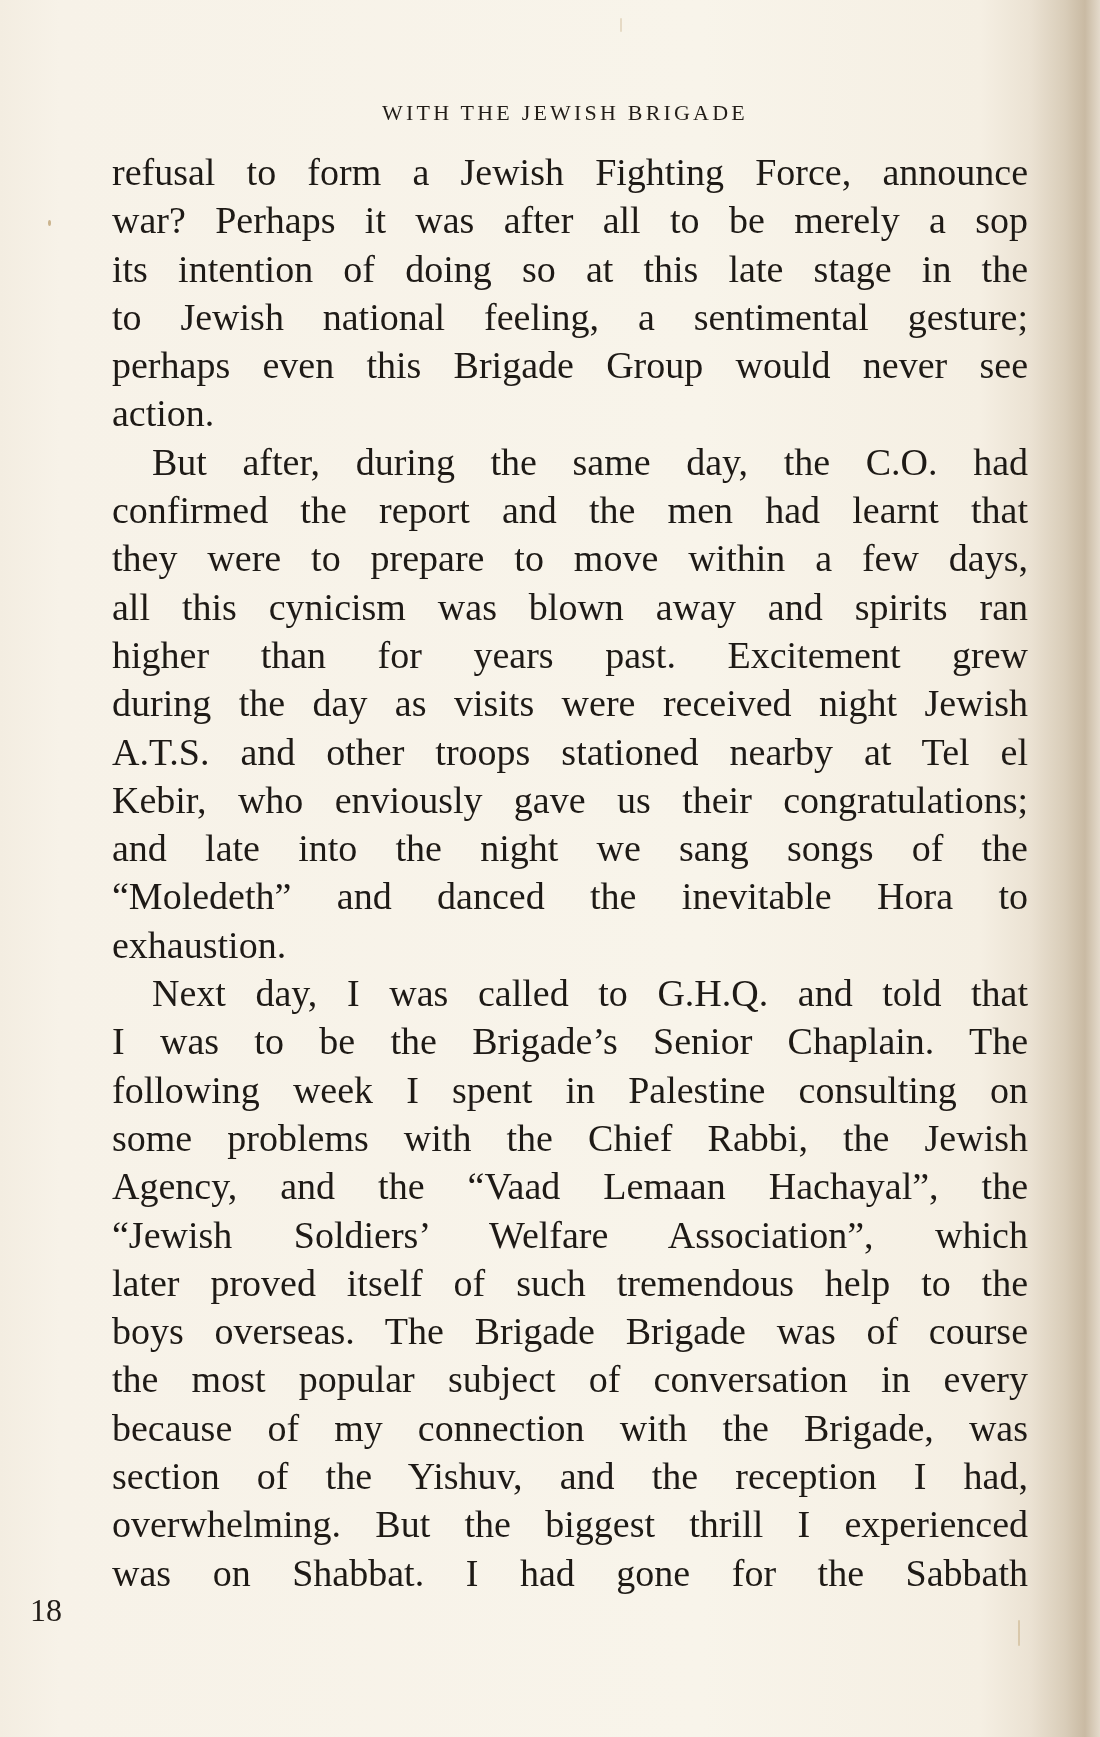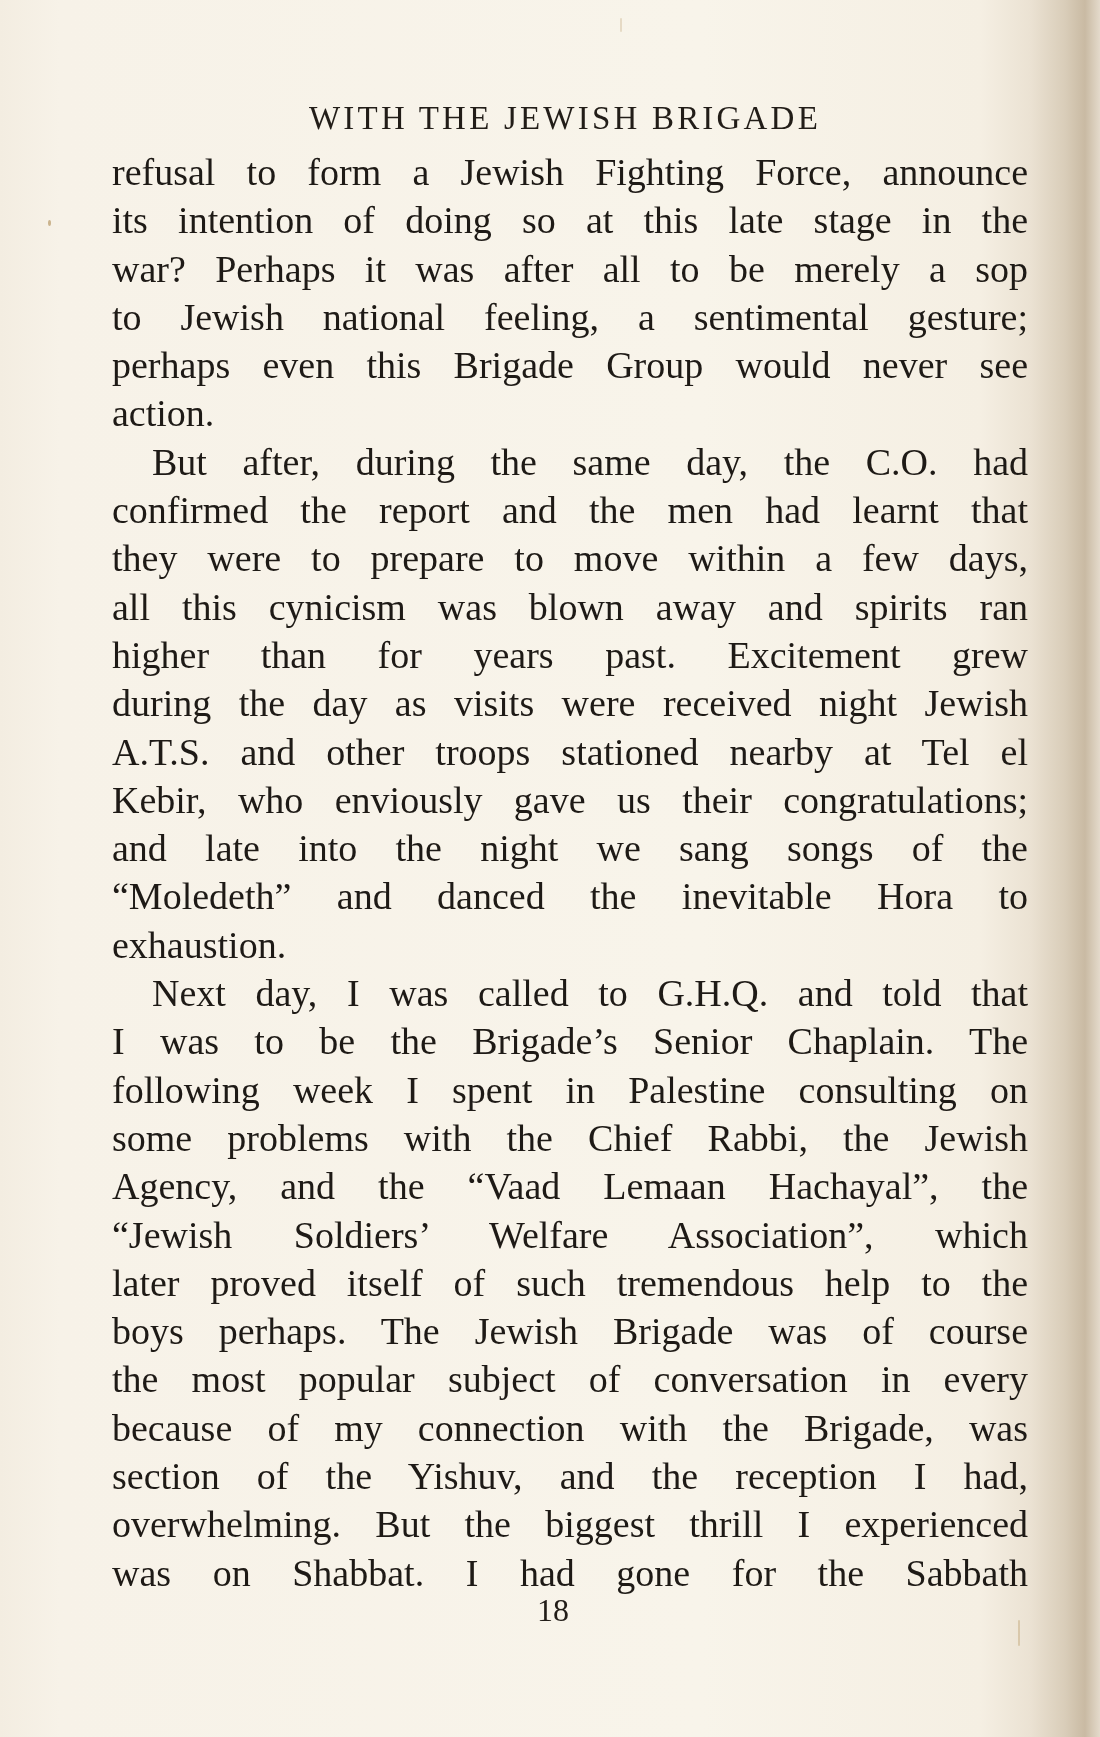--- a/index.html
+++ b/index.html
@@ -29,21 +29,21 @@
           #d9cdb9 1065px,
           #c9baa3 1085px,
           #e4dacb 1100px);
     }
     .running-head {
       position: absolute;
       left: 0;
       width: 1100px;
       top: 100px;
       text-align: center;
-      font-size: 33px;
+      font-size: 22px;
       letter-spacing: 3.2px;
       color: #221d18;
       padding-left: 30px;
       box-sizing: border-box;
     }
     .text-block {
       position: absolute;
       left: 112px;
       top: 148px;
       width: 916px;
@@ -62,43 +62,42 @@
       text-align-last: left;
     }
     .line.indent {
       padding-left: 40px;
     }
     .folio {
       position: absolute;
       left: 0;
       width: 1076px;
       top: 1592px;
-      text-align: center;
       font-size: 32px;
       color: #221d18;
       padding-left: 30px;
       box-sizing: border-box;
     }
     .speck {
       position: absolute;
       background: #cbb48e;
       border-radius: 50%;
     }
   </style>
 </head>
 <body>
 
 <div class="page">
 
   <div class="running-head">WITH THE JEWISH BRIGADE</div>
 
   <div class="text-block">
     <span class="line">refusal to form a Jewish Fighting Force, announce</span>
+    <span class="line">war?  Perhaps it was after all to be merely a sop</span>
     <span class="line">its intention of doing so at this late stage in the</span>
-    <span class="line">war?  Perhaps it was after all to be merely a sop</span>
     <span class="line">to Jewish national feeling, a sentimental gesture;</span>
     <span class="line">perhaps even this Brigade Group would never see</span>
     <span class="line last">action.</span>
     <span class="line indent">But after, during the same day, the C.O. had</span>
     <span class="line">confirmed the report and the men had learnt that</span>
     <span class="line">they were to prepare to move within a few days,</span>
     <span class="line">all this cynicism was blown away and spirits ran</span>
     <span class="line">higher than for years past.  Excitement grew</span>
     <span class="line">during the day as visits were received night Jewish</span>
     <span class="line">A.T.S. and other troops stationed nearby at Tel el</span>
@@ -106,21 +105,21 @@
     <span class="line">and late into the night we sang songs of the</span>
     <span class="line">“Moledeth” and danced the inevitable Hora to</span>
     <span class="line last">exhaustion.</span>
     <span class="line indent">Next day, I was called to G.H.Q. and told that</span>
     <span class="line">I was to be the Brigade’s Senior Chaplain.  The</span>
     <span class="line">following week I spent in Palestine consulting on</span>
     <span class="line">some problems with the Chief Rabbi, the Jewish</span>
     <span class="line">Agency, and the “Vaad Lemaan Hachayal”, the</span>
     <span class="line">“Jewish Soldiers’ Welfare Association”, which</span>
     <span class="line">later proved itself of such tremendous help to the</span>
-    <span class="line">boys perhaps.  The Jewish Brigade was of course</span>
+    <span class="line">boys overseas.  The Brigade Brigade was of course</span>
     <span class="line">the most popular subject of conversation in every</span>
     <span class="line">because of my connection with the Brigade, was</span>
     <span class="line">section of the Yishuv, and the reception I had,</span>
     <span class="line">overwhelming.  But the biggest thrill I experienced</span>
     <span class="line">was on Shabbat.  I had gone for the Sabbath</span>
   </div>
 
   <div class="folio">18</div>
 
   <div class="speck" style="left:48px;top:220px;width:3px;height:6px;"></div>

